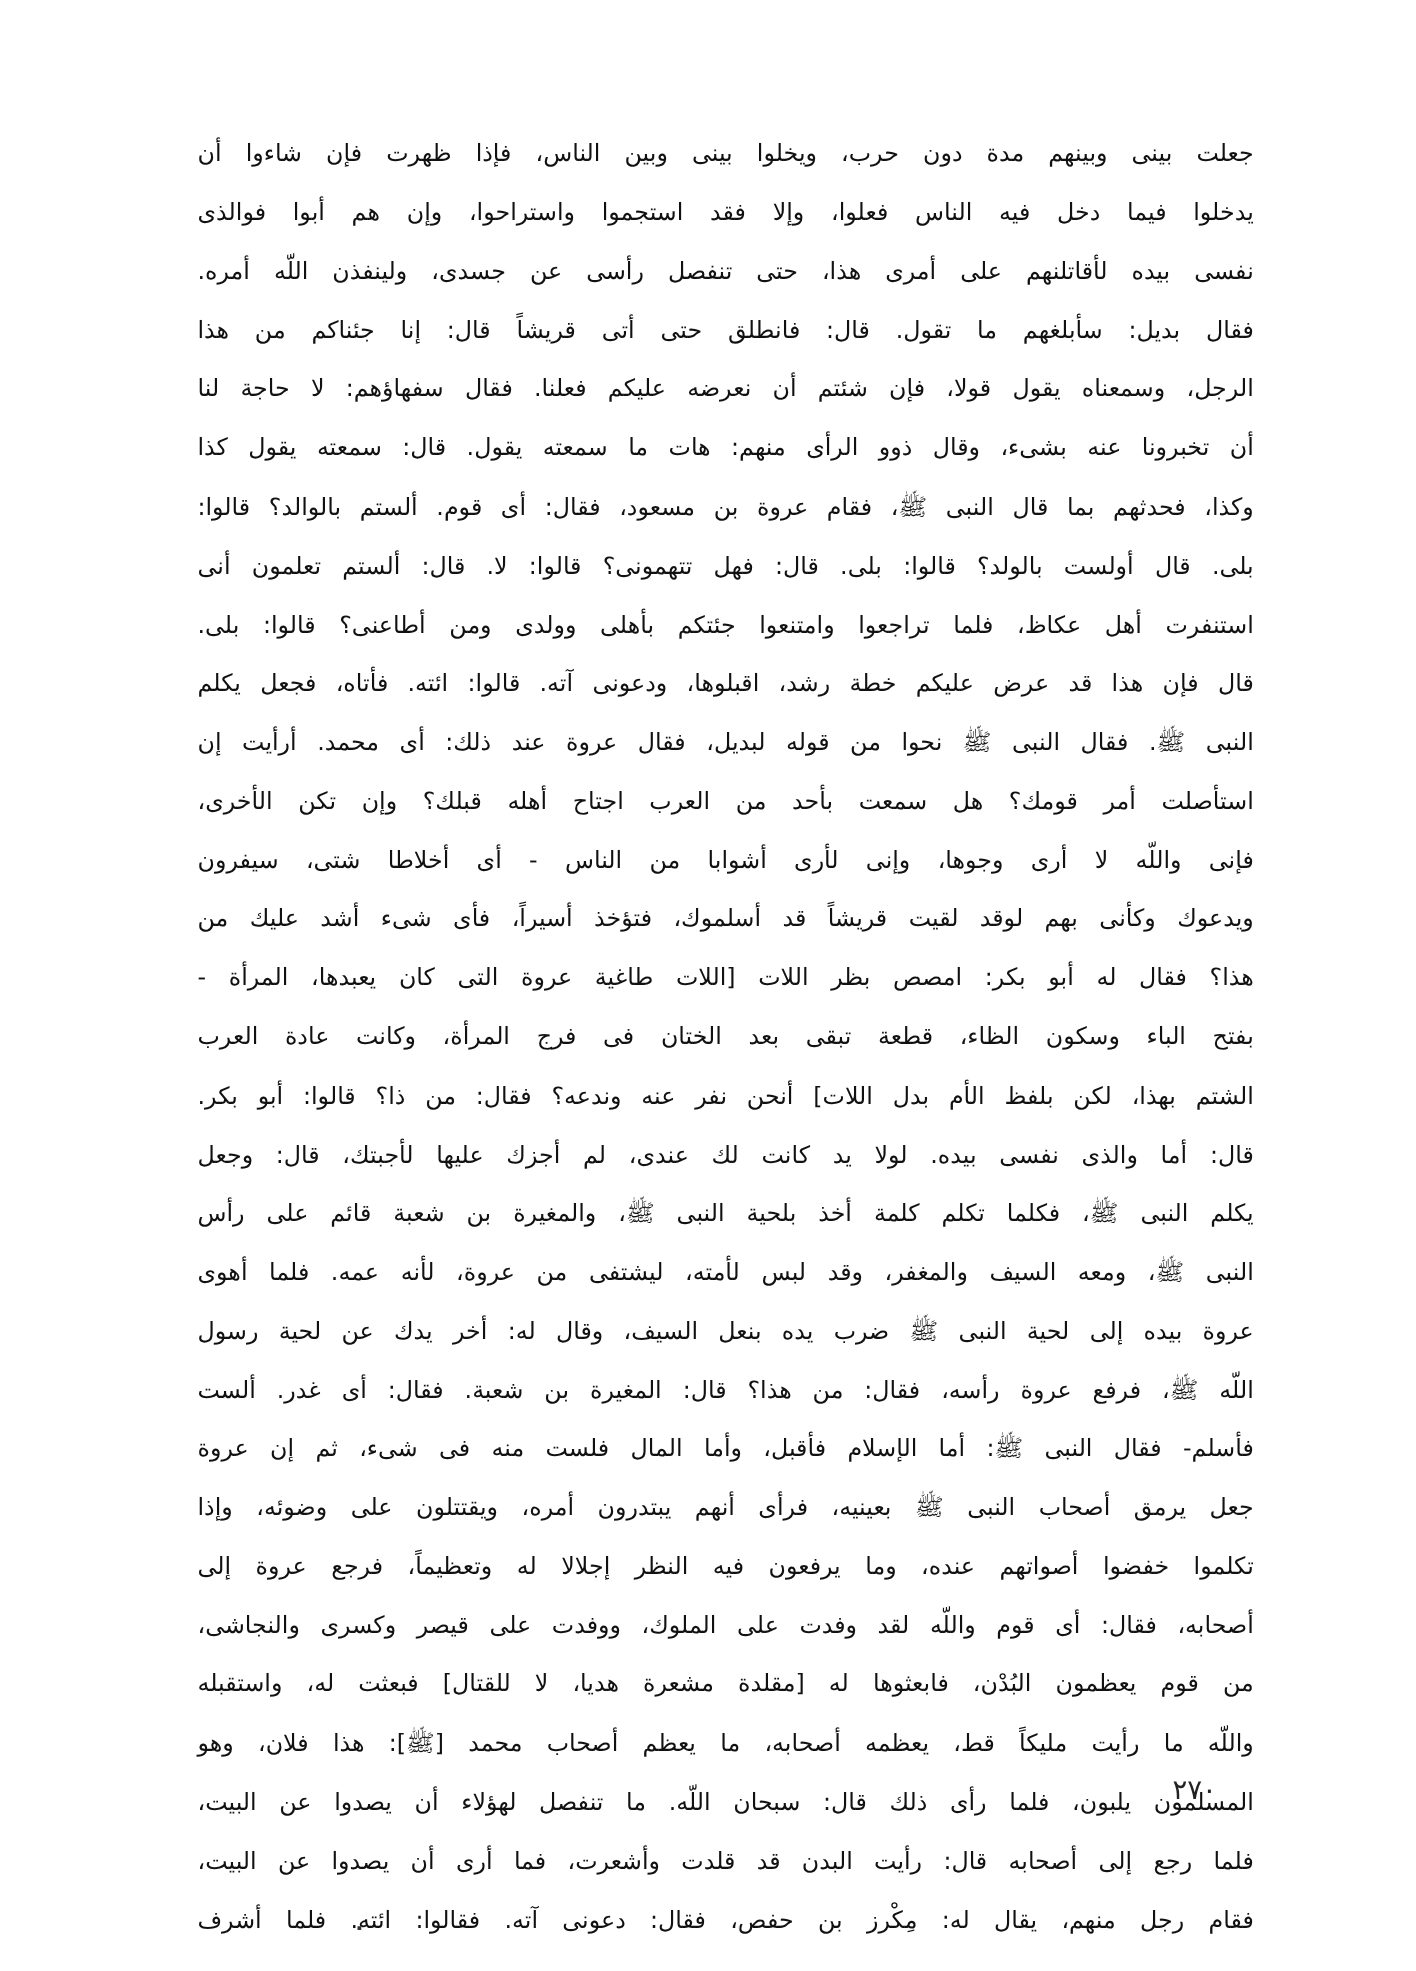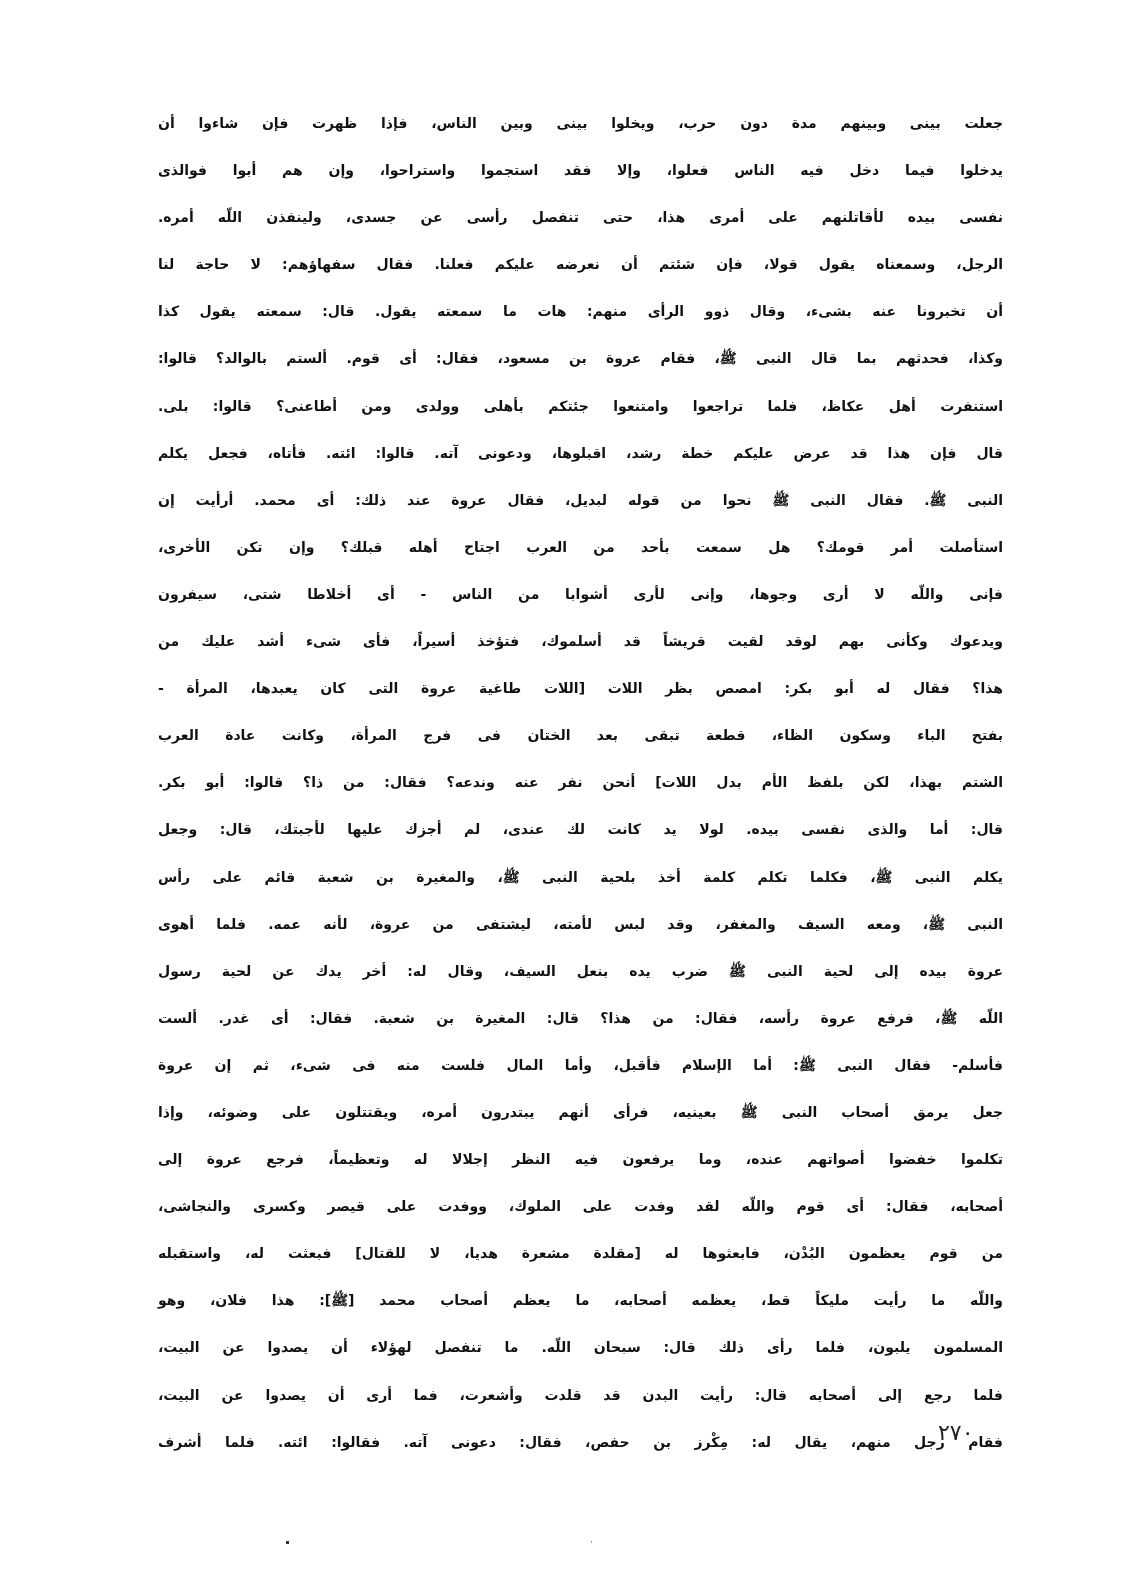--- a/index.html
+++ b/index.html
@@ -26,22 +26,22 @@
     .text-block {
       position: absolute;
       left: 158px;
       top: 100px;
       width: 845px;
       direction: rtl;
     }
     .line {
       height: 47.1px;
       line-height: 47.1px;
-      font-size: 14px;
-      font-weight: bold;
+      font-size: 19px;
+      font-weight: normal;
       white-space: nowrap;
       text-align: justify;
       text-align-last: justify;
       direction: rtl;
       unicode-bidi: plaintext;
       letter-spacing: -0.2px;
     }
     .line:last-child {
       text-align-last: justify;
     }
@@ -64,23 +64,25 @@
     }
   </style>
 </head>
 <body>
 
 <div class="page">
   <div class="text-block">
     <div class="line">جعلت بينى وبينهم مدة دون حرب، ويخلوا بينى وبين الناس، فإذا ظهرت فإن شاءوا أن</div>
     <div class="line">يدخلوا فيما دخل فيه الناس فعلوا، وإلا فقد استجموا واستراحوا، وإن هم أبوا فوالذى</div>
     <div class="line">نفسى بيده لأقاتلنهم على أمرى هذا، حتى تنفصل رأسى عن جسدى، ولينفذن اللّه أمره.</div>
+    <div class="line">فقال بديل: سأبلغهم ما تقول. قال: فانطلق حتى أتى قريشاً قال: إنا جئناكم من هذا</div>
     <div class="line">الرجل، وسمعناه يقول قولا، فإن شئتم أن نعرضه عليكم فعلنا. فقال سفهاؤهم: لا حاجة لنا</div>
     <div class="line">أن تخبرونا عنه بشىء، وقال ذوو الرأى منهم: هات ما سمعته يقول. قال: سمعته يقول كذا</div>
     <div class="line">وكذا، فحدثهم بما قال النبى ﷺ، فقام عروة بن مسعود، فقال: أى قوم. ألستم بالوالد؟ قالوا:</div>
+    <div class="line">بلى. قال أولست بالولد؟ قالوا: بلى. قال: فهل تتهمونى؟ قالوا: لا. قال: ألستم تعلمون أنى</div>
     <div class="line">استنفرت أهل عكاظ، فلما تراجعوا وامتنعوا جئتكم بأهلى وولدى ومن أطاعنى؟ قالوا: بلى.</div>
     <div class="line">قال فإن هذا قد عرض عليكم خطة رشد، اقبلوها، ودعونى آته. قالوا: ائته. فأتاه، فجعل يكلم</div>
     <div class="line">النبى ﷺ. فقال النبى ﷺ نحوا من قوله لبديل، فقال عروة عند ذلك: أى محمد. أرأيت إن</div>
     <div class="line">استأصلت أمر قومك؟ هل سمعت بأحد من العرب اجتاح أهله قبلك؟ وإن تكن الأخرى،</div>
     <div class="line">فإنى واللّه لا أرى وجوها، وإنى لأرى أشوابا من الناس - أى أخلاطا شتى، سيفرون</div>
     <div class="line">ويدعوك وكأنى بهم لوقد لقيت قريشاً قد أسلموك، فتؤخذ أسيراً، فأى شىء أشد عليك من</div>
     <div class="line">هذا؟ فقال له أبو بكر: امصص بظر اللات [اللات طاغية عروة التى كان يعبدها، المرأة -</div>
     <div class="line">بفتح الباء وسكون الظاء، قطعة تبقى بعد الختان فى فرج المرأة، وكانت عادة العرب</div>
     <div class="line">الشتم بهذا، لكن بلفظ الأم بدل اللات] أنحن نفر عنه وندعه؟ فقال: من ذا؟ قالوا: أبو بكر.</div>
     <div class="line">قال: أما والذى نفسى بيده. لولا يد كانت لك عندى، لم أجزك عليها لأجبتك، قال: وجعل</div>

